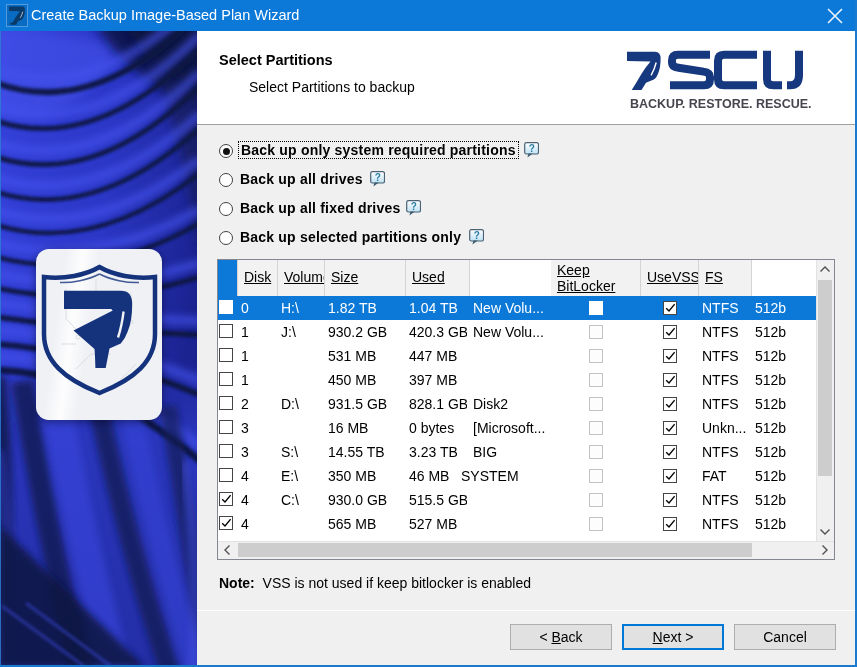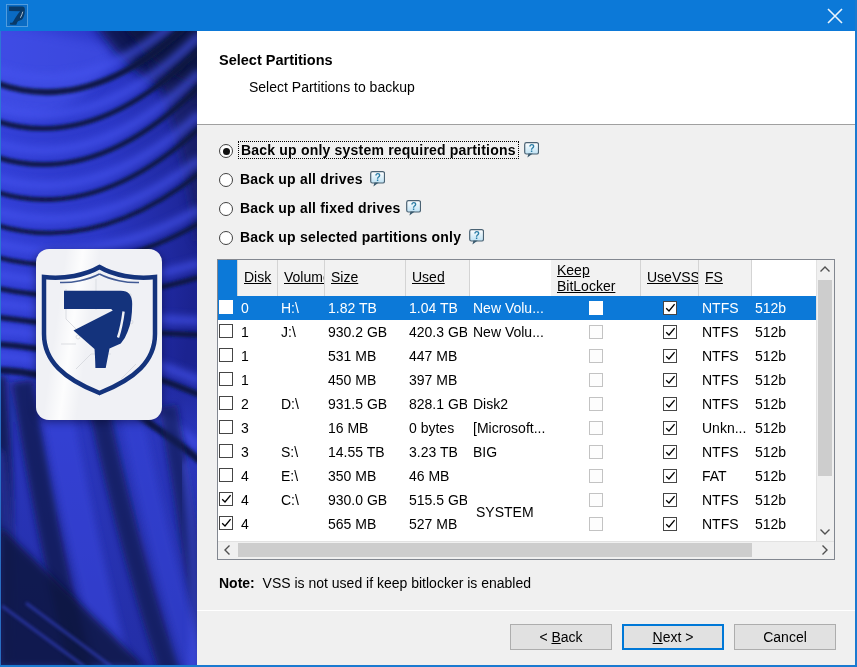--- a/index.html
+++ b/index.html
@@ -139,20 +139,39 @@
     <path d="M63.5,25 C75,31 91,34 103,33.5" fill="none" stroke="#14337c" stroke-width="1.5" opacity="0.8"></path>
 
     <path fill="#14337c" d="M 28,41.7 L 84.8,41.7 Q 96.2,41.7 96.2,54.9 Q 96.2,72.4 91.5,83 Q 89,90 84.8,94.6 L 73.5,99.5 L 69.7,119 L 59.4,119 Q 59,105 58.5,100 L 37.5,81.5 L 76.8,61.5 L 75.1,59.9 L 28,59.9 Z"></path>
     <path d="M 87.6,62.5 Q 85.6,78 82,88.5" fill="none" stroke="#f0f1f5" stroke-width="2.4"></path>
   </svg>
 </div>
 
 <div class="abs" id="header">
   <div class="abs" id="htitle">Select Partitions</div>
   <div class="abs" id="hsub">Select Partitions to backup</div>
+  <div class="abs" id="logo">
+    <svg width="200" height="62" viewBox="0 0 200 62">
+      <g fill="#16387e">
+
+        <path d="M 1,1.7 L 29,1.7 Q 34.6,1.7 34.6,8.5 Q 34.6,17.5 32.3,23 Q 30.5,28 27.8,29.6 L 20,32.7 L 15.5,40 L 5.7,40 Q 10.5,32.5 14.8,25 Q 19.5,17 24.5,11.4 L 1,11.1 Z"></path>
+        <path d="M 30.2,12.5 Q 28.6,19 25.1,25.4" fill="none" stroke="#ffffff" stroke-width="1.4"></path>
+      </g>
+      <g fill="none" stroke="#16387e" stroke-width="8">
+
+        <path d="M84,4.8 L52,4.8 Q46,4.8 46,10.5 L46,12.5 Q46,17.2 52.5,17.8 L77.5,21.6 Q84,22.4 84,27 L84,29.3 Q84,35.3 78,35.3 L44,35.3"></path>
+
+        <path d="M131,4.8 L98,4.8 Q92,4.8 92,10.8 L92,29.3 Q92,35.3 98,35.3 L131,35.3"></path>
+
+        <path d="M141,0.8 L141,29 Q141,35.3 147.5,35.3 L156,35.3"></path>
+        <path d="M173,0.8 L173,25 Q173,35.3 164,35.3 L161,35.3"></path>
+      </g>
+      <text x="4" y="58" font-family="Liberation Sans" font-size="12.5" font-weight="bold" fill="#46464e" letter-spacing="0">BACKUP. RESTORE. RESCUE.</text>
+    </svg>
+  </div>
 </div>
 
 <div id="radios">
 <div class="abs radio" style="left:219px; top:144px">
       <div class="dot"></div>
     </div>
 <div class="abs rlabel" style="left:238px; top:141px; border:1px dotted #000; padding:0 2px;">Back up only system required partitions</div>
 <svg class="abs qicon" style="left:524px; top:142px" viewBox="0 0 15 16">
 <defs>
         <linearGradient id="qg151" x1="0" y1="0" x2="0" y2="1">
@@ -325,21 +344,21 @@
       </div>
       <div class="cell" style="left:484px; width:47px;">NTFS</div>
       <div class="cell" style="left:537px; width:58px;">512b</div>
     </div>
 <div class="row" style="top:204px;">
       <div class="cb" style="left:1px; top:4px; border-color:#454545"></div>
       <div class="cell" style="left:23px; width:34px;">4</div>
       <div class="cell" style="left:63px; width:41px;">E:\</div>
       <div class="cell" style="left:110px; width:75px;">350 MB</div>
       <div class="cell" style="left:191px; width:58px;">46 MB</div>
-      <div class="cell" style="left:258px; width:75px;margin-top:36px;">SYSTEM</div>
+      <div class="cell" style="left:243px; width:75px;">SYSTEM</div>
       <div class="cb" style="left:371px; top:5px; border:1px solid #c3c3c3; background:#fdfdfd;"></div>
       <div class="cb" style="left:445px; top:5px;">
         <svg width="10" height="10" viewBox="0 0 10 10" style="position:absolute;left:1px;top:1px">
           <path d="M1.2,5.2 L4,8 L9.6,1.2" fill="none" stroke="#000" stroke-width="1.3"></path>
         </svg>
       </div>
       <div class="cell" style="left:484px; width:47px;">FAT</div>
       <div class="cell" style="left:537px; width:58px;">512b</div>
     </div>
 <div class="row" style="top:228px;">
@@ -409,19 +428,20 @@
 
 <div class="abs" id="titlebar">
   <svg class="abs" style="left:6px;top:4px" width="22" height="23" viewBox="0 0 22 23">
     <rect x="0.5" y="0.5" width="21" height="22" fill="rgba(0,30,80,0.15)" stroke="rgba(190,220,245,0.4)" stroke-width="1"></rect>
     <g transform="translate(2.6,1.8) scale(0.47)" fill="#093a69">
       <path d="M 1,1.7 L 29,1.7 Q 34.6,1.7 34.6,8.5 Q 34.6,17.5 32.3,23 Q 30.5,28 27.8,29.6 L 20,32.7 L 15.5,40 L 5.7,40 Q 10.5,32.5 14.8,25 Q 19.5,17 24.5,11.4 L 1,11.1 Z"></path>
         <path d="M 30.2,12.5 Q 28.6,19 25.1,25.4" fill="none" stroke="#ffffff" stroke-width="1.4"></path>
       <rect x="3" y="36" width="14" height="4"></rect>
     </g>
   </svg>
+  <div class="abs" id="titletext">Create Backup Image-Based Plan Wizard</div>
   <svg class="abs" id="closex" viewBox="0 0 16 16">
     <path d="M1,1 L15,15 M15,1 L1,15" stroke="#eaf4fc" stroke-width="1.6"></path>
   </svg>
 </div>
 <div class="abs" id="brd-r"></div>
 <div class="abs" style="left:0; top:31px; width:1px; height:636px; background:#2c7cd4; opacity:0.85;"></div>
 <div class="abs" id="brd-b"></div>
 
 </body></html>

